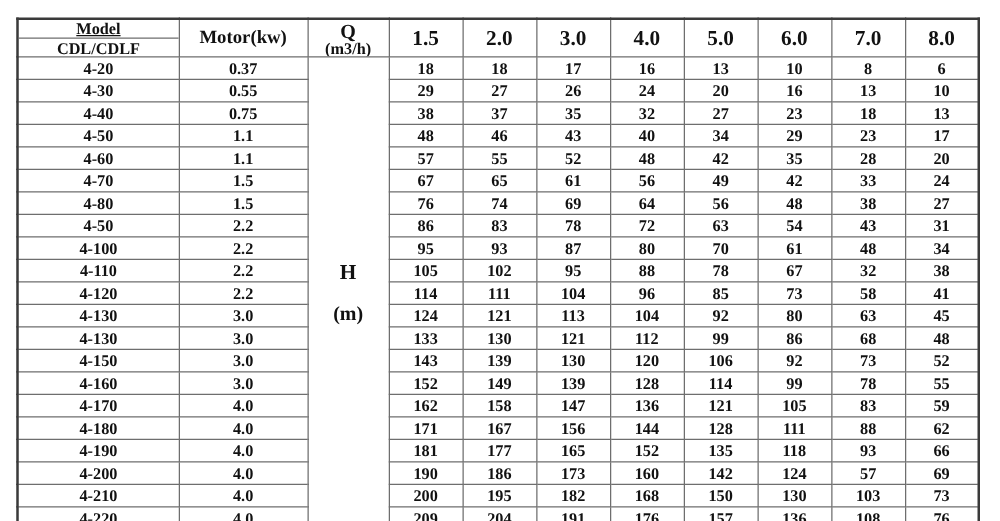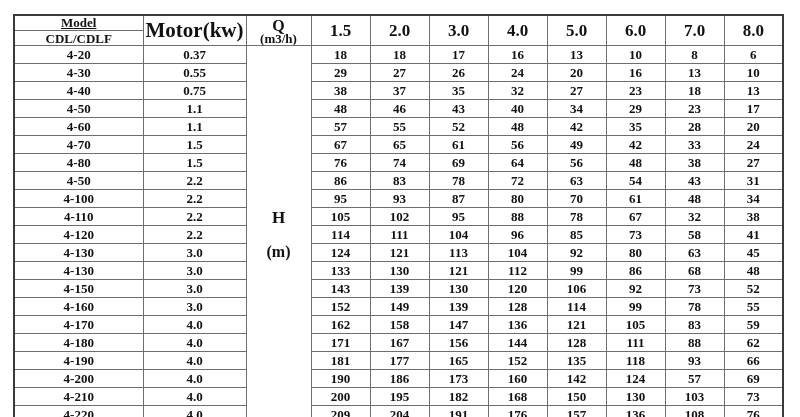--- a/index.html
+++ b/index.html
@@ -41,21 +41,21 @@
     font-size: 13px;
     border-bottom: 1px solid #6e6e6e;
     text-decoration: underline;
   }
   .th-model .model-bottom {
     height: 14px;
     line-height: 15px;
     font-size: 13px;
     text-align: center;
   }
-  .th-motor { font-size: 21px; }
+  .th-motor { font-size: 15px; }
   .th-q .q-line1 {
     font-size: 16px;
     line-height: 15px;
     padding-top: 1px;
   }
   .th-q .q-line2 {
     font-size: 13px;
     line-height: 12px;
   }
   .th-flow { font-size: 17px; }

